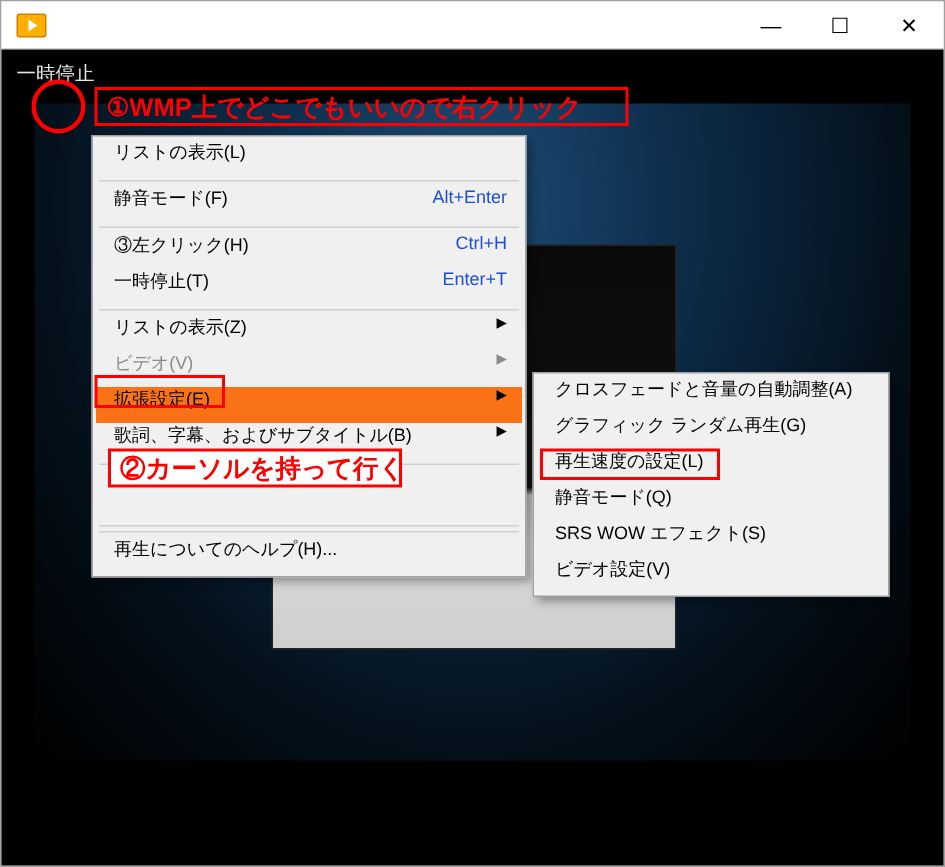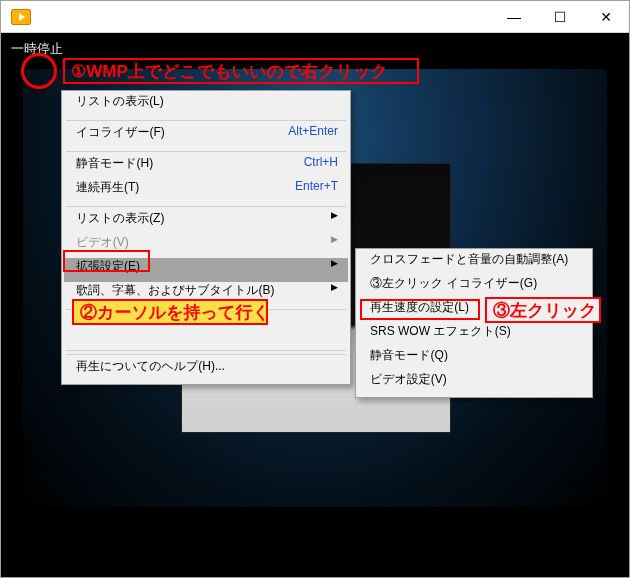--- a/index.html
+++ b/index.html
@@ -19,21 +19,21 @@
     .album-label { position: absolute; left: 0; right: 0; bottom: 58px; text-align: center; font-size: 10px; letter-spacing: 6px; color: #333; }
     
     .status-text { position: absolute; left: 10px; top: 7px; color: #e6e6e6; font-size: 13px; }
     
     .anno-circle { position: absolute; border: 3px solid #ff0000; border-radius: 50%; }
     .anno-box { position: absolute; border: 2px solid #ff0000; color: #ff0000; font-weight: bold; font-size: 17px; background: transparent; display: flex; align-items: center; padding: 0 6px; white-space: nowrap; }
     
     .ctx-menu { position: absolute; background: #f0f0f0; border: 1px solid #a0a0a0; box-shadow: 3px 3px 6px rgba(0,0,0,.35); padding: 2px; }
     .ctx-item { height: 24px; display: flex; align-items: flex-start; padding-left: 12px; padding-right: 10px; font-size: 12px; color: #000; white-space: nowrap; position: relative; }
     .ctx-item.disabled { color: #8a8a8a; }
-    .ctx-item.highlight { background: #a3a3a3; }
+    .ctx-item.highlight { background: #f97316; }
     .ctx-item .shortcut { margin-left: auto; color: #1d4ed8; }
     .ctx-item .sub-arrow { margin-left: auto; font-size: 9px; color: #000; }
     .ctx-sep { height: 1px; background: #d0d0d0; margin: 3px 2px; }
     
     .red-frame { position: absolute; border: 2px solid #ff0000; pointer-events: none; background: transparent; }
   </style>
 </head>
 <body>
 
 <div class="window">
@@ -65,31 +65,31 @@
     <div class="anno-box" style="left:62px; top:25px; height:26px; width:356px;">①WMP上でどこでもいいので右クリック</div>
 
     <div class="ctx-menu" style="left:60px; top:57px; width:290px;">
 
       <div class="ctx-item">
         <span>リストの表示(L)</span>
       </div>
       <div class="ctx-sep"></div>
 
       <div class="ctx-item">
-        <span>イコライザー(F)</span>
+        <span>静音モード(F)</span>
         <span class="shortcut">Alt+Enter</span>
       </div>
       <div class="ctx-sep"></div>
 
       <div class="ctx-item">
-        <span>静音モード(H)</span>
+        <span>③左クリック(H)</span>
         <span class="shortcut">Ctrl+H</span>
       </div>
       <div class="ctx-item">
-        <span>連続再生(T)</span>
+        <span>一時停止(T)</span>
         <span class="shortcut">Enter+T</span>
       </div>
       <div class="ctx-sep"></div>
 
       <div class="ctx-item">
         <span>リストの表示(Z)</span>
         <span class="sub-arrow">▶</span>
       </div>
       <div class="ctx-item disabled">
         <span>ビデオ(V)</span>
@@ -109,41 +109,40 @@
 
       <div class="ctx-sep"></div>
 
       <div class="ctx-item">
         <span>再生についてのヘルプ(H)...</span>
       </div>
     </div>
 
     <div class="red-frame" style="left:62px; top:217px; width:87px; height:22px;"></div>
 
-    <div class="anno-box" style="left:71px; top:266px; height:26px; width:196px; background:#fde047;">②カーソルを持って行く</div>
+    <div class="anno-box" style="left:71px; top:266px; height:26px; width:196px; background:#ffffff;">②カーソルを持って行く</div>
 
     <div class="ctx-menu" style="left:354px; top:215px; width:238px;">
       <div class="ctx-item">
         <span>クロスフェードと音量の自動調整(A)</span>
       </div>
       <div class="ctx-item">
-        <span>③左クリック イコライザー(G)</span>
+        <span>グラフィック ランダム再生(G)</span>
       </div>
       <div class="ctx-item">
         <span>再生速度の設定(L)</span>
       </div>
       <div class="ctx-item">
-        <span>SRS WOW エフェクト(S)</span>
+        <span>静音モード(Q)</span>
       </div>
       <div class="ctx-item">
-        <span>静音モード(Q)</span>
+        <span>SRS WOW エフェクト(S)</span>
       </div>
       <div class="ctx-item">
         <span>ビデオ設定(V)</span>
       </div>
     </div>
 
     <div class="red-frame" style="left:359px; top:266px; width:120px; height:21px;"></div>
 
-    <div class="anno-box" style="left:484px; top:264px; height:26px; width:116px; background:#f0f0f0;">③左クリック</div>
 
   </div>
 </div>
 
 </body></html>

